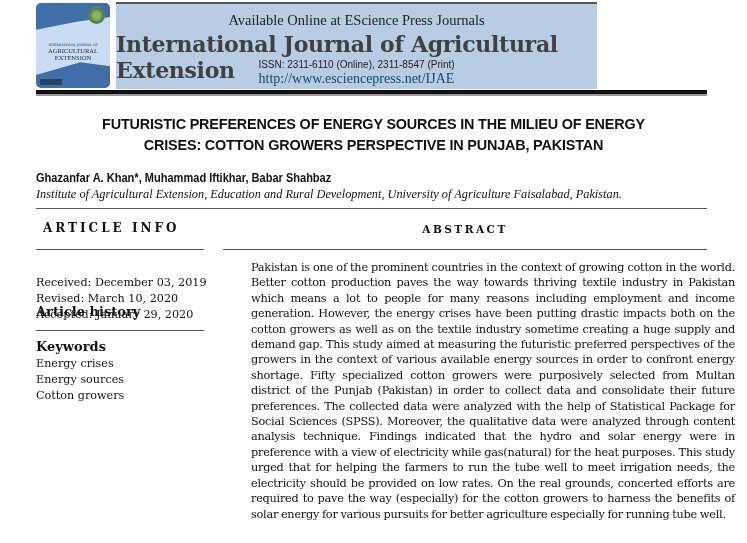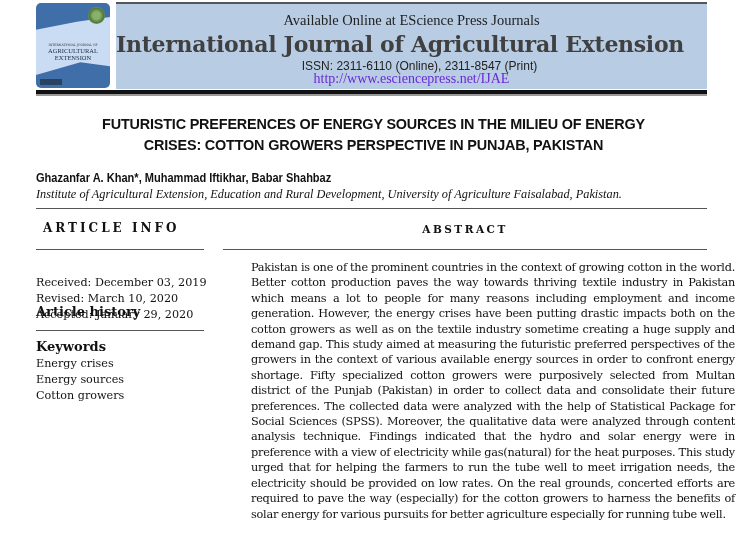--- a/index.html
+++ b/index.html
@@ -12,29 +12,29 @@
            background:#3f6ea8; overflow:hidden; }
   #cover .pane { position:absolute; left:0; top:14px; width:74px; height:58px; background:#c9dcf3;
                  clip-path:polygon(0 22%, 55% 8%, 100% 0, 100% 85%, 60% 78%, 0 100%); }
   #cover .emblem { position:absolute; left:52px; top:4px; width:17px; height:17px; border-radius:50%;
                    background:radial-gradient(circle,#8bb06a 30%,#4f7a3a 60%,#c9c9a0 100%); }
   #cover .t1 { position:absolute; left:4px; top:40px; width:66px; text-align:center; font-size:3px; color:#333; }
   #cover .t2 { position:absolute; left:4px; top:44px; width:66px; text-align:center;
                font-family:"Liberation Serif", serif; font-size:6.5px; line-height:7px; color:#1a2a40; }
   #cover .logo { position:absolute; left:4px; top:76px; width:22px; height:6px; background:#1f2f45; opacity:.7; }
 
-  #band { left:116px; top:2px; width:591px; height:85px; background:#b8cce4; border-top:2px solid #555; }
+  #band { left:116px; top:2px; width:481px; height:85px; background:#b8cce4; border-top:2px solid #555; }
   #band .l1 { position:absolute; left:0; width:100%; top:8px; text-align:center;
               font-family:"Liberation Serif", serif; font-size:14.5px; color:#222; }
   #band .l2 { position:absolute; left:0; width:100%; top:27px; text-align:left;
               font-family:"DejaVu Serif", serif; font-weight:bold; font-size:22px; color:#404040; letter-spacing:-0.3px; }
-  #band .l3 { position:absolute; left:8px; width:100%; top:55px; text-align:center;
-              font-family:"Liberation Sans", sans-serif; font-size:12px; color:#222; }
+  #band .l3 { position:absolute; left:0; width:100%; top:55px; text-align:center;
+              font-family:"Liberation Sans", sans-serif; font-size:10px; color:#222; }
   #band .l4 { position:absolute; left:0; width:100%; top:67px; text-align:center;
-              font-family:"Liberation Serif", serif; font-size:14px; color:#6d28d9; }
+              font-family:"Liberation Serif", serif; font-size:14px; color:#0c4a6e; }
 
   #thickrule { left:36px; top:90px; width:671px; height:4px; background:#111; }
   #thickrule2 { left:36px; top:94px; width:671px; height:2px; background:#999; }
 
   
   #title { left:20px; width:707px; top:113px; text-align:center;
            font-family:"Liberation Sans", sans-serif; font-weight:bold; font-size:15.5px;
            line-height:21px; color:#111; letter-spacing:-0.2px; transform:scaleX(0.93); transform-origin:center; }
 
   #authors { left:36px; top:171px; font-family:"Liberation Sans", sans-serif; font-weight:bold;

